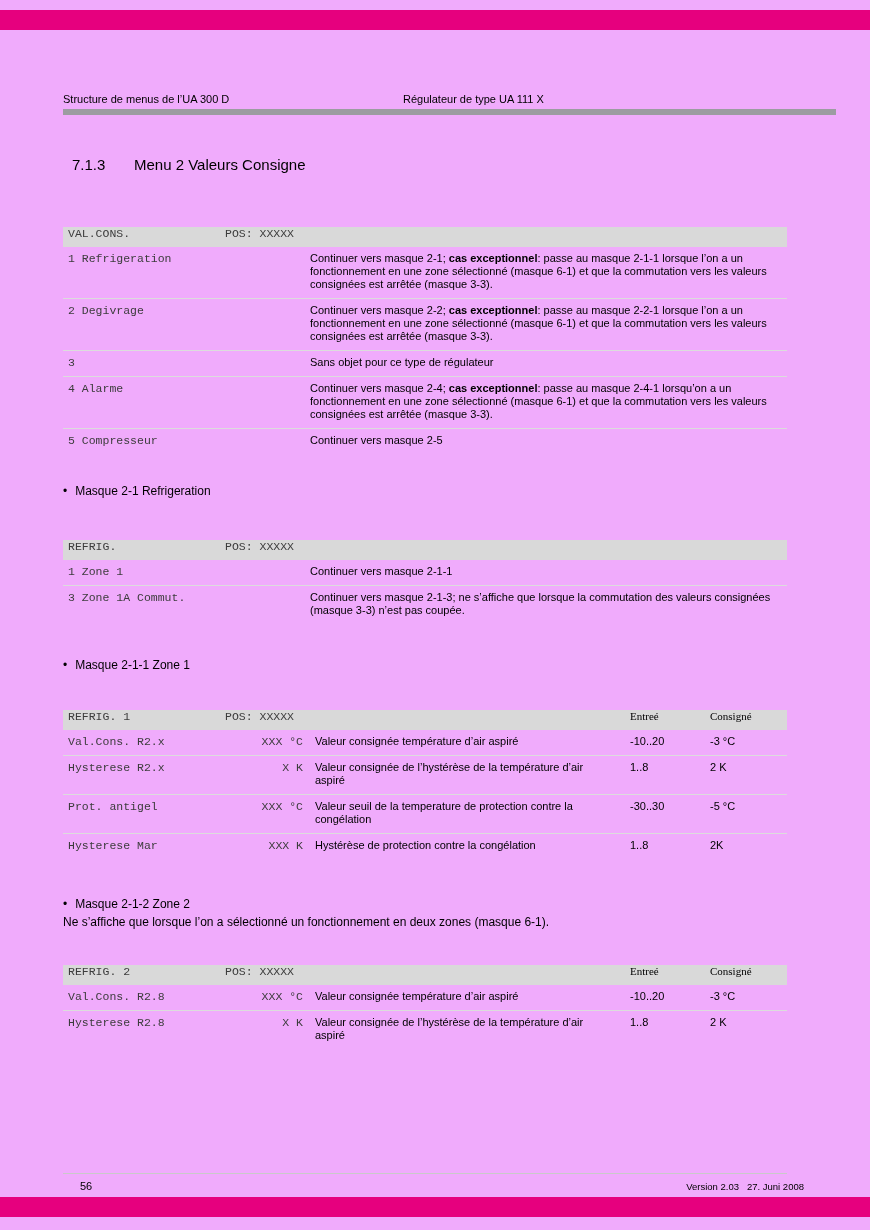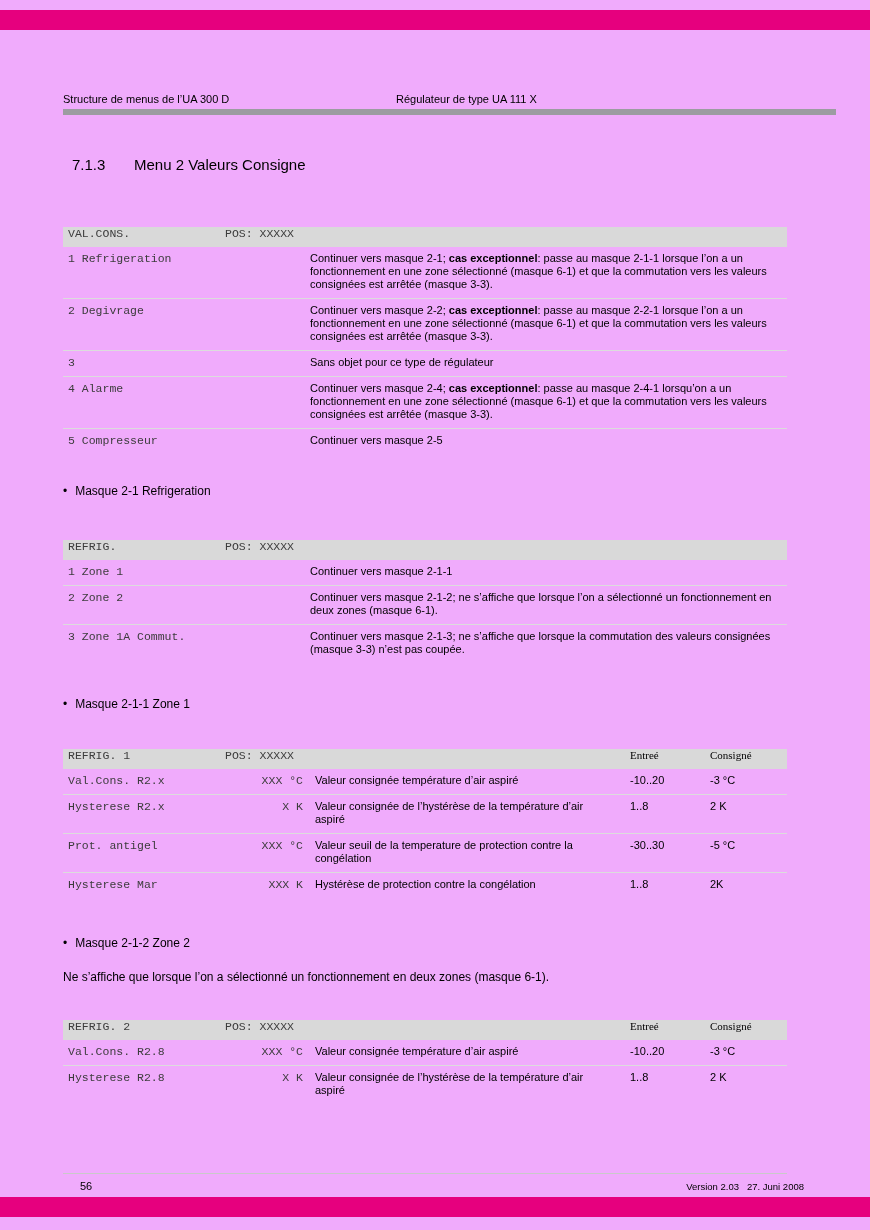--- a/index.html
+++ b/index.html
@@ -4,21 +4,21 @@
 <style>
   html,body{margin:0;padding:0}
   body{width:870px;height:1230px;background:#ffffff;font-family:"Liberation Sans",sans-serif;color:#000}
   .page{position:relative;width:870px;height:1230px;background:#f0abfc;overflow:hidden}
 
   .accent-bar{position:absolute;left:0;width:870px;height:20px;background:var(--accent,#e6007e)}
   .accent-bar.top{top:10px}
   .accent-bar.bottom{top:1197px}
 
   .doc-header{position:absolute;left:63px;top:93px;width:773px;font-size:11px;line-height:13px}
-  .doc-header .right{position:absolute;left:333px;top:0}
+  .doc-header .right{position:absolute;left:340px;top:0}
   .header-rule{position:absolute;left:63px;top:109px;width:773px;height:6px;background:var(--rule,#9c9ca1)}
 
   .content{position:absolute;left:63px;top:147px;width:724px}
   .section-heading{font-size:15px;line-height:18px;font-weight:normal;margin:9px}
   .section-heading .num{display:inline-block;width:62px}
 
   .mono{font-family:"Liberation Mono","DejaVu Sans Mono",monospace;color:#3c3c3c}
 
   .tbl{width:724px}
   .tbl-1{margin-top:53px}
@@ -45,21 +45,21 @@
   .vt-desc{width:312px;padding-left:12px;box-sizing:border-box}
   .vt-entree{width:80px;padding-left:15px;box-sizing:border-box}
   .vt-consigne{flex:1;padding-left:15px;box-sizing:border-box}
 
   .bullet-line{display:flex;align-items:baseline;font-size:12px;line-height:14px}
   .bullet-1{margin-top:30px}
   .bullet-2{margin-top:34px}
   .bullet-3{margin-top:38px}
   .bullet-dot{margin-right:8px}
 
-  .note{font-size:12px;line-height:14px;margin-top:20px}
+  .note{font-size:12px;line-height:14px;margin-top:4px}
 
   .footer-rule{position:absolute;left:63px;top:1173px;width:724px;height:1px;background:#c9c9c9}
   .footer-row{position:absolute;left:80px;top:1180px;width:724px;display:flex;justify-content:space-between;align-items:center}
   .page-num{font-size:11px}
   .version{font-size:9.5px;white-space:pre}
 </style>
 </head>
 <body>
 
 <div class="page">
@@ -111,24 +111,20 @@
     <div class="tbl menu-table tbl-2">
       <div class="t-head">
         <span class="th-name mono">REFRIG.</span>
         <span class="th-pos mono">POS: XXXXX</span>
       </div>
       <div class="mt-row">
         <span class="mt-item mono">1 Zone 1</span>
         <span class="mt-desc"><span>Continuer vers masque 2-1-1</span></span>
       </div>
       <div class="mt-row">
-        <span class="mt-item mono">2 Zone 2</span>
-        <span class="mt-desc"><span>Continuer vers masque 2-1-2; ne s’affiche que lorsque l’on a sélectionné un fonctionnement en deux zones (masque 6-1).</span></span>
-      </div>
-      <div class="mt-row">
         <span class="mt-item mono">3 Zone 1A Commut.</span>
         <span class="mt-desc"><span>Continuer vers masque 2-1-3; ne s’affiche que lorsque la commutation des valeurs consignées (masque 3-3) n’est pas coupée.</span></span>
       </div>
     </div>
 
     <div class="bullet-line bullet-2">
       <span class="bullet-dot">•</span>
       <span>Masque 2-1-1 Zone 1</span>
     </div>
 

